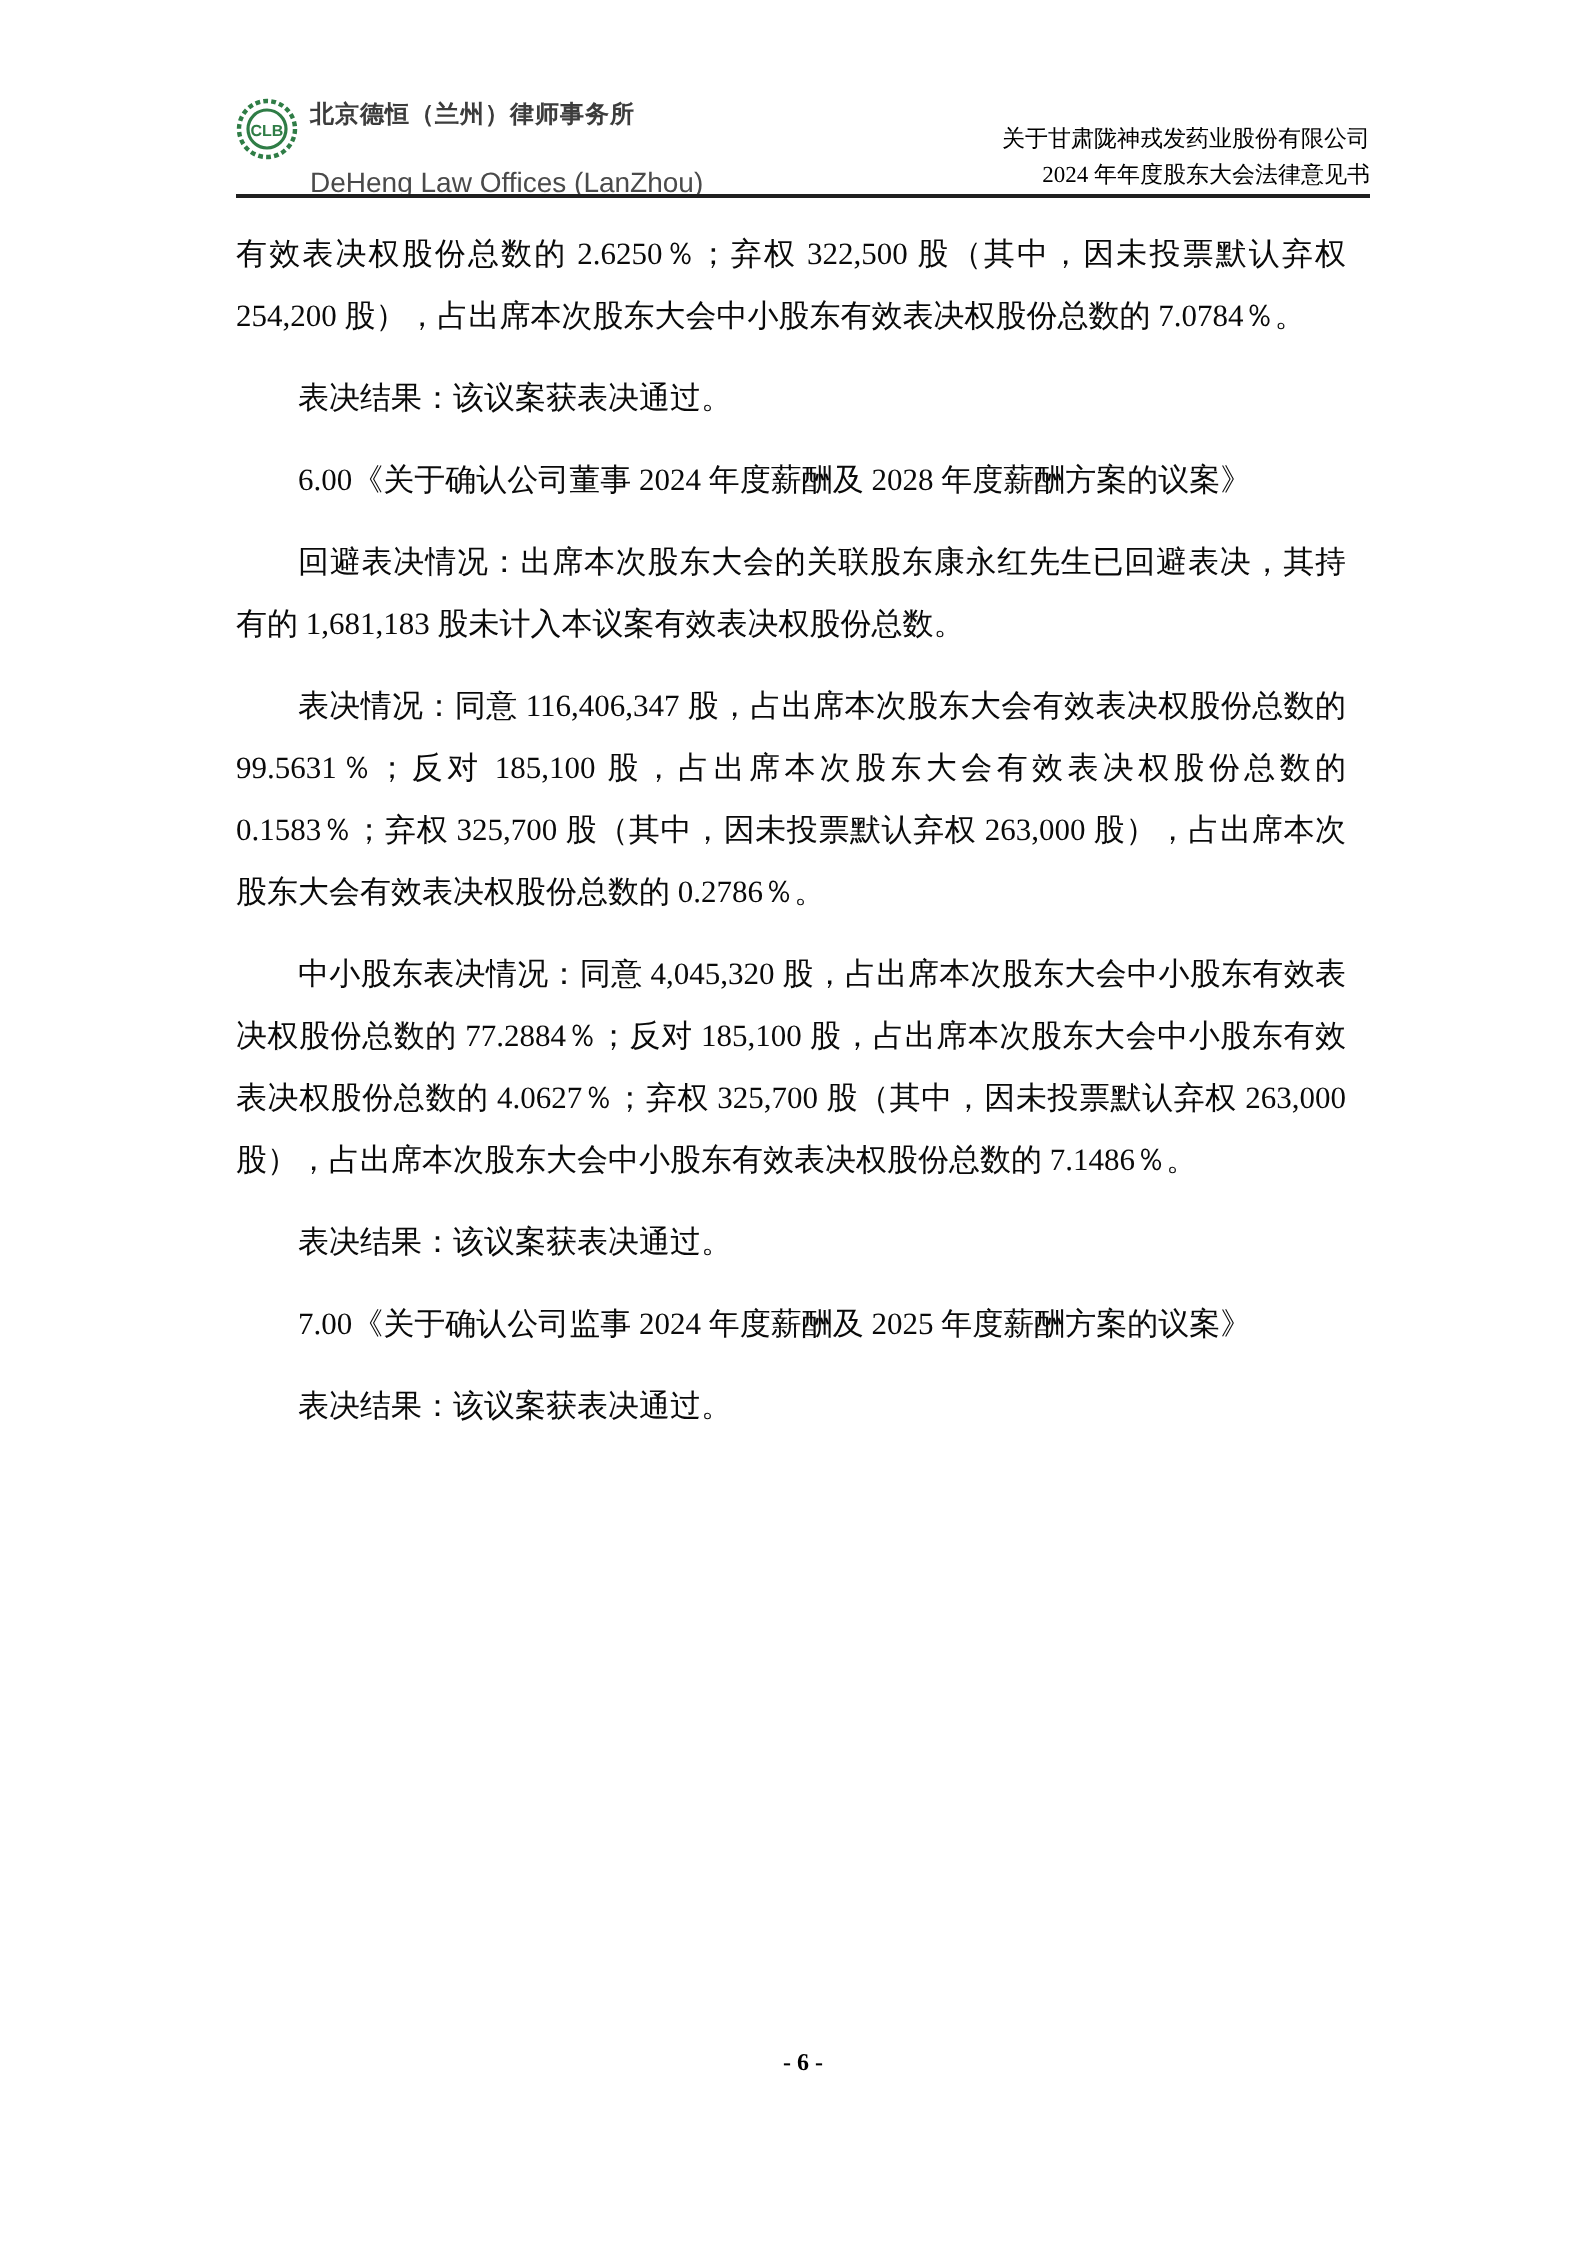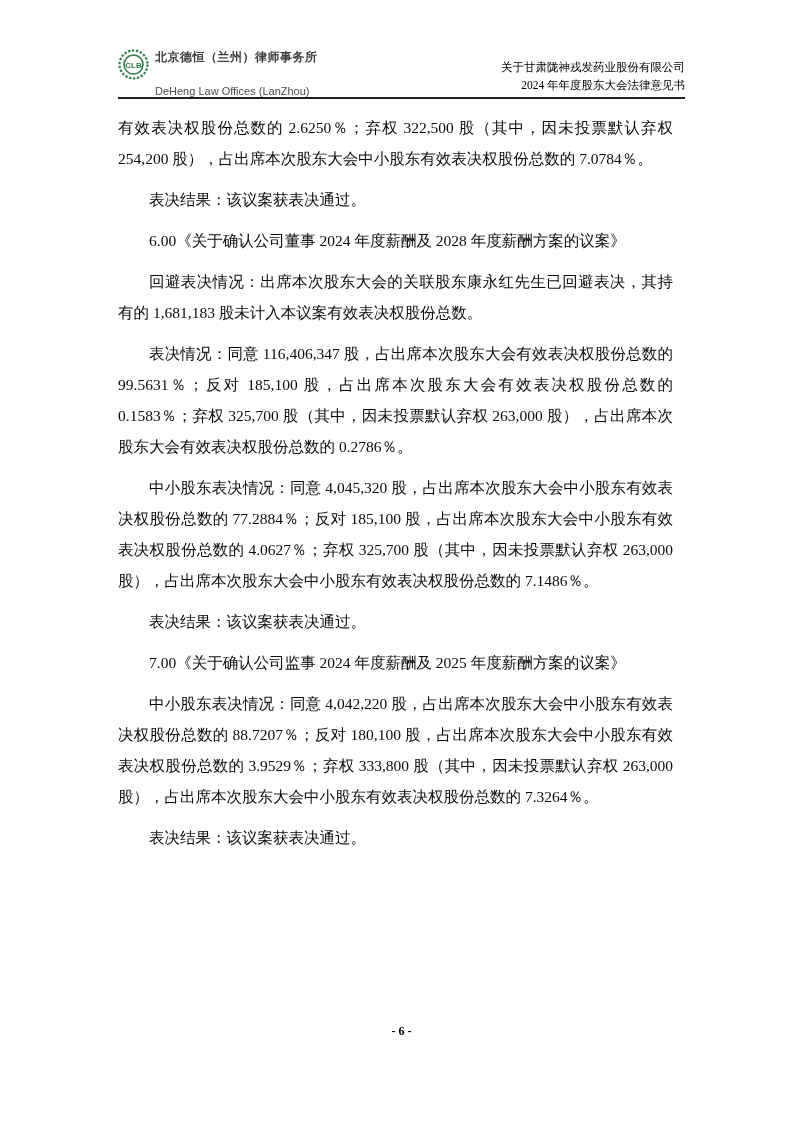--- a/index.html
+++ b/index.html
@@ -7,32 +7,32 @@
     position:relative;
     width:794px; height:1122px;
     background:#ffffff;
     font-family:"Liberation Serif","DejaVu Serif",serif;
     color:#0a0a0a;
     overflow:hidden;
   }
   
   .header {
     position:absolute; top:48px; left:118px; width:567px;
-    display:flex; justify-content:space-between; align-items:flex-start;
+    display:flex; justify-content:space-between; align-items:flex-end;
   }
   .header-left { display:flex; align-items:flex-start; gap:6px; }
   .logo { width:31px; height:31px; flex:0 0 auto; margin-top:1px; }
   .firm-zh {
     font-family:Liberation Mono, monospace;
     font-weight:bold; font-size:12px; color:#3c3c3c; letter-spacing:0.5px;
     line-height:16px; margin-top:2px;
   }
   .firm-en {
     font-family:"Liberation Sans","DejaVu Sans",sans-serif;
-    font-size:11px; color:#4a4a4a; line-height:12px;margin-top:19px;
+    font-size:14px; color:#4a4a4a; line-height:12px;margin-top:19px;
   }
   .header-right {
     text-align:right; font-size:11.5px; line-height:18px; color:#000;
     margin-top:10px;
   }
   .header-rule {
     position:absolute; top:97px; left:118px; width:567px;
     height:0; border-top:2.5px solid #1f1f1f;
   }
   
@@ -78,21 +78,20 @@
 
   <main class="body-text" id="body-container">
       <p class="para">有效表决权股份总数的 2.6250％；弃权 322,500 股（其中，因未投票默认弃权 254,200 股），占出席本次股东大会中小股东有效表决权股份总数的 7.0784％。</p>
       <p class="para indent">表决结果：该议案获表决通过。</p>
       <p class="para indent">6.00《关于确认公司董事 2024 年度薪酬及 2028 年度薪酬方案的议案》</p>
       <p class="para indent">回避表决情况：出席本次股东大会的关联股东康永红先生已回避表决，其持有的 1,681,183 股未计入本议案有效表决权股份总数。</p>
       <p class="para indent">表决情况：同意 116,406,347 股，占出席本次股东大会有效表决权股份总数的 99.5631％；反对 185,100 股，占出席本次股东大会有效表决权股份总数的 0.1583％；弃权 325,700 股（其中，因未投票默认弃权 263,000 股），占出席本次股东大会有效表决权股份总数的 0.2786％。</p>
       <p class="para indent">中小股东表决情况：同意 4,045,320 股，占出席本次股东大会中小股东有效表决权股份总数的 77.2884％；反对 185,100 股，占出席本次股东大会中小股东有效表决权股份总数的 4.0627％；弃权 325,700 股（其中，因未投票默认弃权 263,000 股），占出席本次股东大会中小股东有效表决权股份总数的 7.1486％。</p>
       <p class="para indent">表决结果：该议案获表决通过。</p>
       <p class="para indent">7.00《关于确认公司监事 2024 年度薪酬及 2025 年度薪酬方案的议案》</p>
-      <p class="para indent">中小股东表决情况：同意 4,042,220 股，占出席本次股东大会中小股东有效表决权股份总数的 88.7207％；反对 180,100 股，占出席本次股东大会中小股东有效表决权股份总数的 3.9529％；弃权 333,800 股（其中，因未投票默认弃权 263,000 股），占出席本次股东大会中小股东有效表决权股份总数的 7.3264％。</p>
       <p class="para indent">表决结果：该议案获表决通过。</p>
     </main>
 
   <footer class="footer">
     <span>- 6 -</span>
   </footer>
 
 </div>
 
 </body></html>

